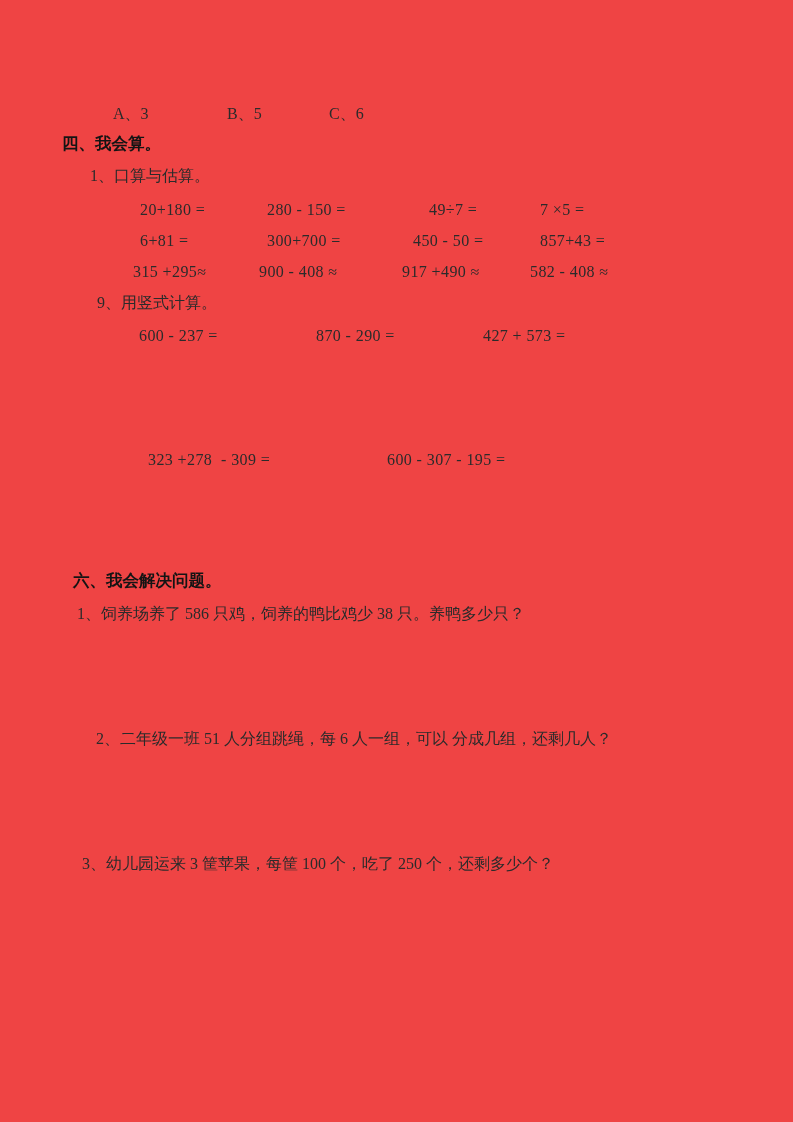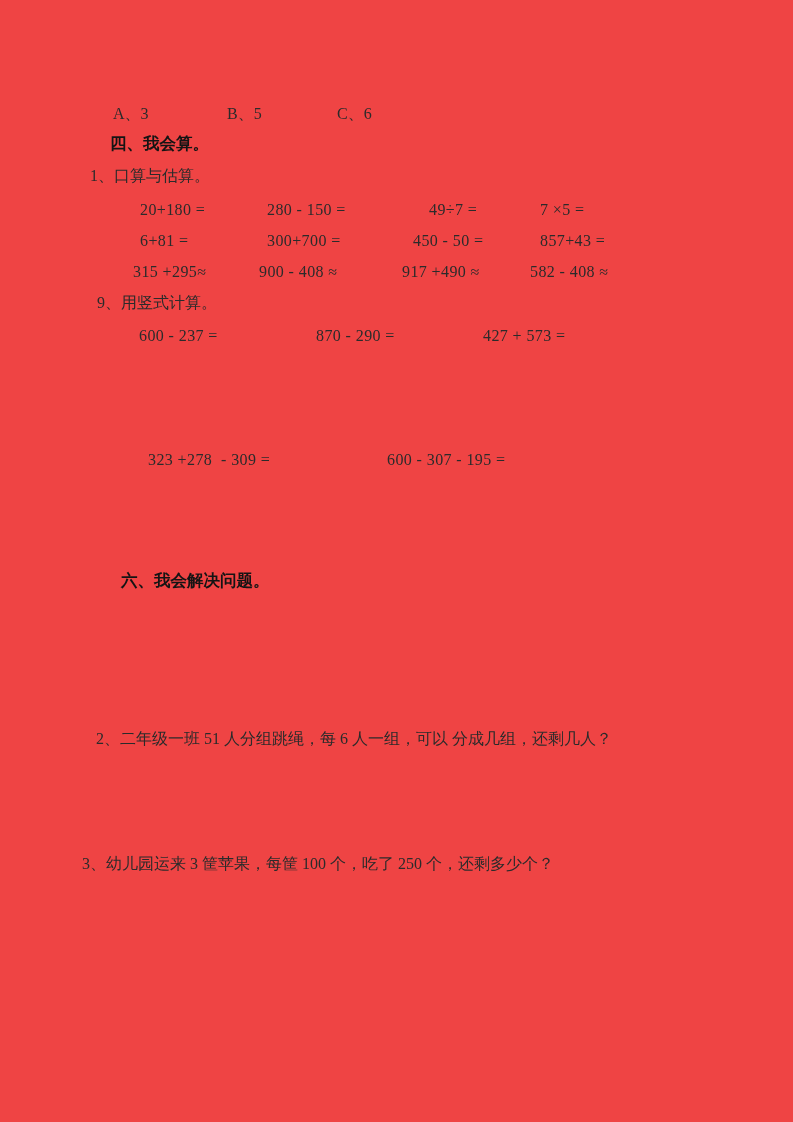--- a/index.html
+++ b/index.html
@@ -16,28 +16,27 @@
     position:absolute;
     white-space:pre;
     font-size:16px;
     line-height:19px;
   }
   .hd{
     font-family:"Liberation Sans","DejaVu Sans",sans-serif;
     font-weight:700;
     font-size:16.5px;
     color:#141414;
-    margin-left:48px;
   }
   .eq{letter-spacing:0.4px;margin-left:20px;}
 
   
   .opt-a{left:113px;top:104px;}
   .opt-b{left:227px;top:104px;}
-  .opt-c{left:337px;top:104px;}
+  .opt-c{left:329px;top:104px;}
 
   
   .h4{left:62px;top:134px;}
   .p1-label{left:90px;top:166px;font-family:Liberation Serif, serif;}
   .r1c1{left:120px;top:200px;} .r1c2{left:247px;top:200px;}
   .r1c3{left:409px;top:200px;} .r1c4{left:520px;top:200px;}
   .r2c1{left:120px;top:231px;} .r2c2{left:247px;top:231px;}
   .r2c3{left:393px;top:231px;} .r2c4{left:520px;top:231px;}
   .r3c1{left:113px;top:262px;} .r3c2{left:239px;top:262px;}
   .r3c3{left:382px;top:262px;} .r3c4{left:510px;top:262px;}
@@ -83,16 +82,17 @@
 
   <span class="t eq v1c1">600 - 237 =</span>
   <span class="t eq v1c2">870 - 290 =</span>
   <span class="t eq v1c3">427 + 573 =</span>
 
   <span class="t eq v2c1">323 +278  - 309 =</span>
   <span class="t eq v2c2">600 - 307 - 195 =</span>
 
   <span class="t hd h6">六、我会解决问题。</span>
 
+  <span class="t wp1">1、饲养场养了 586 只鸡，饲养的鸭比鸡少 38 只。养鸭多少只？</span>
   <span class="t wp2">2、二年级一班 51 人分组跳绳，每 6 人一组，可以 分成几组，还剩几人？</span>
   <span class="t wp3">3、幼儿园运来 3 筐苹果，每筐 100 个，吃了 250 个，还剩多少个？</span>
 
 </div>
 
 </body></html>

